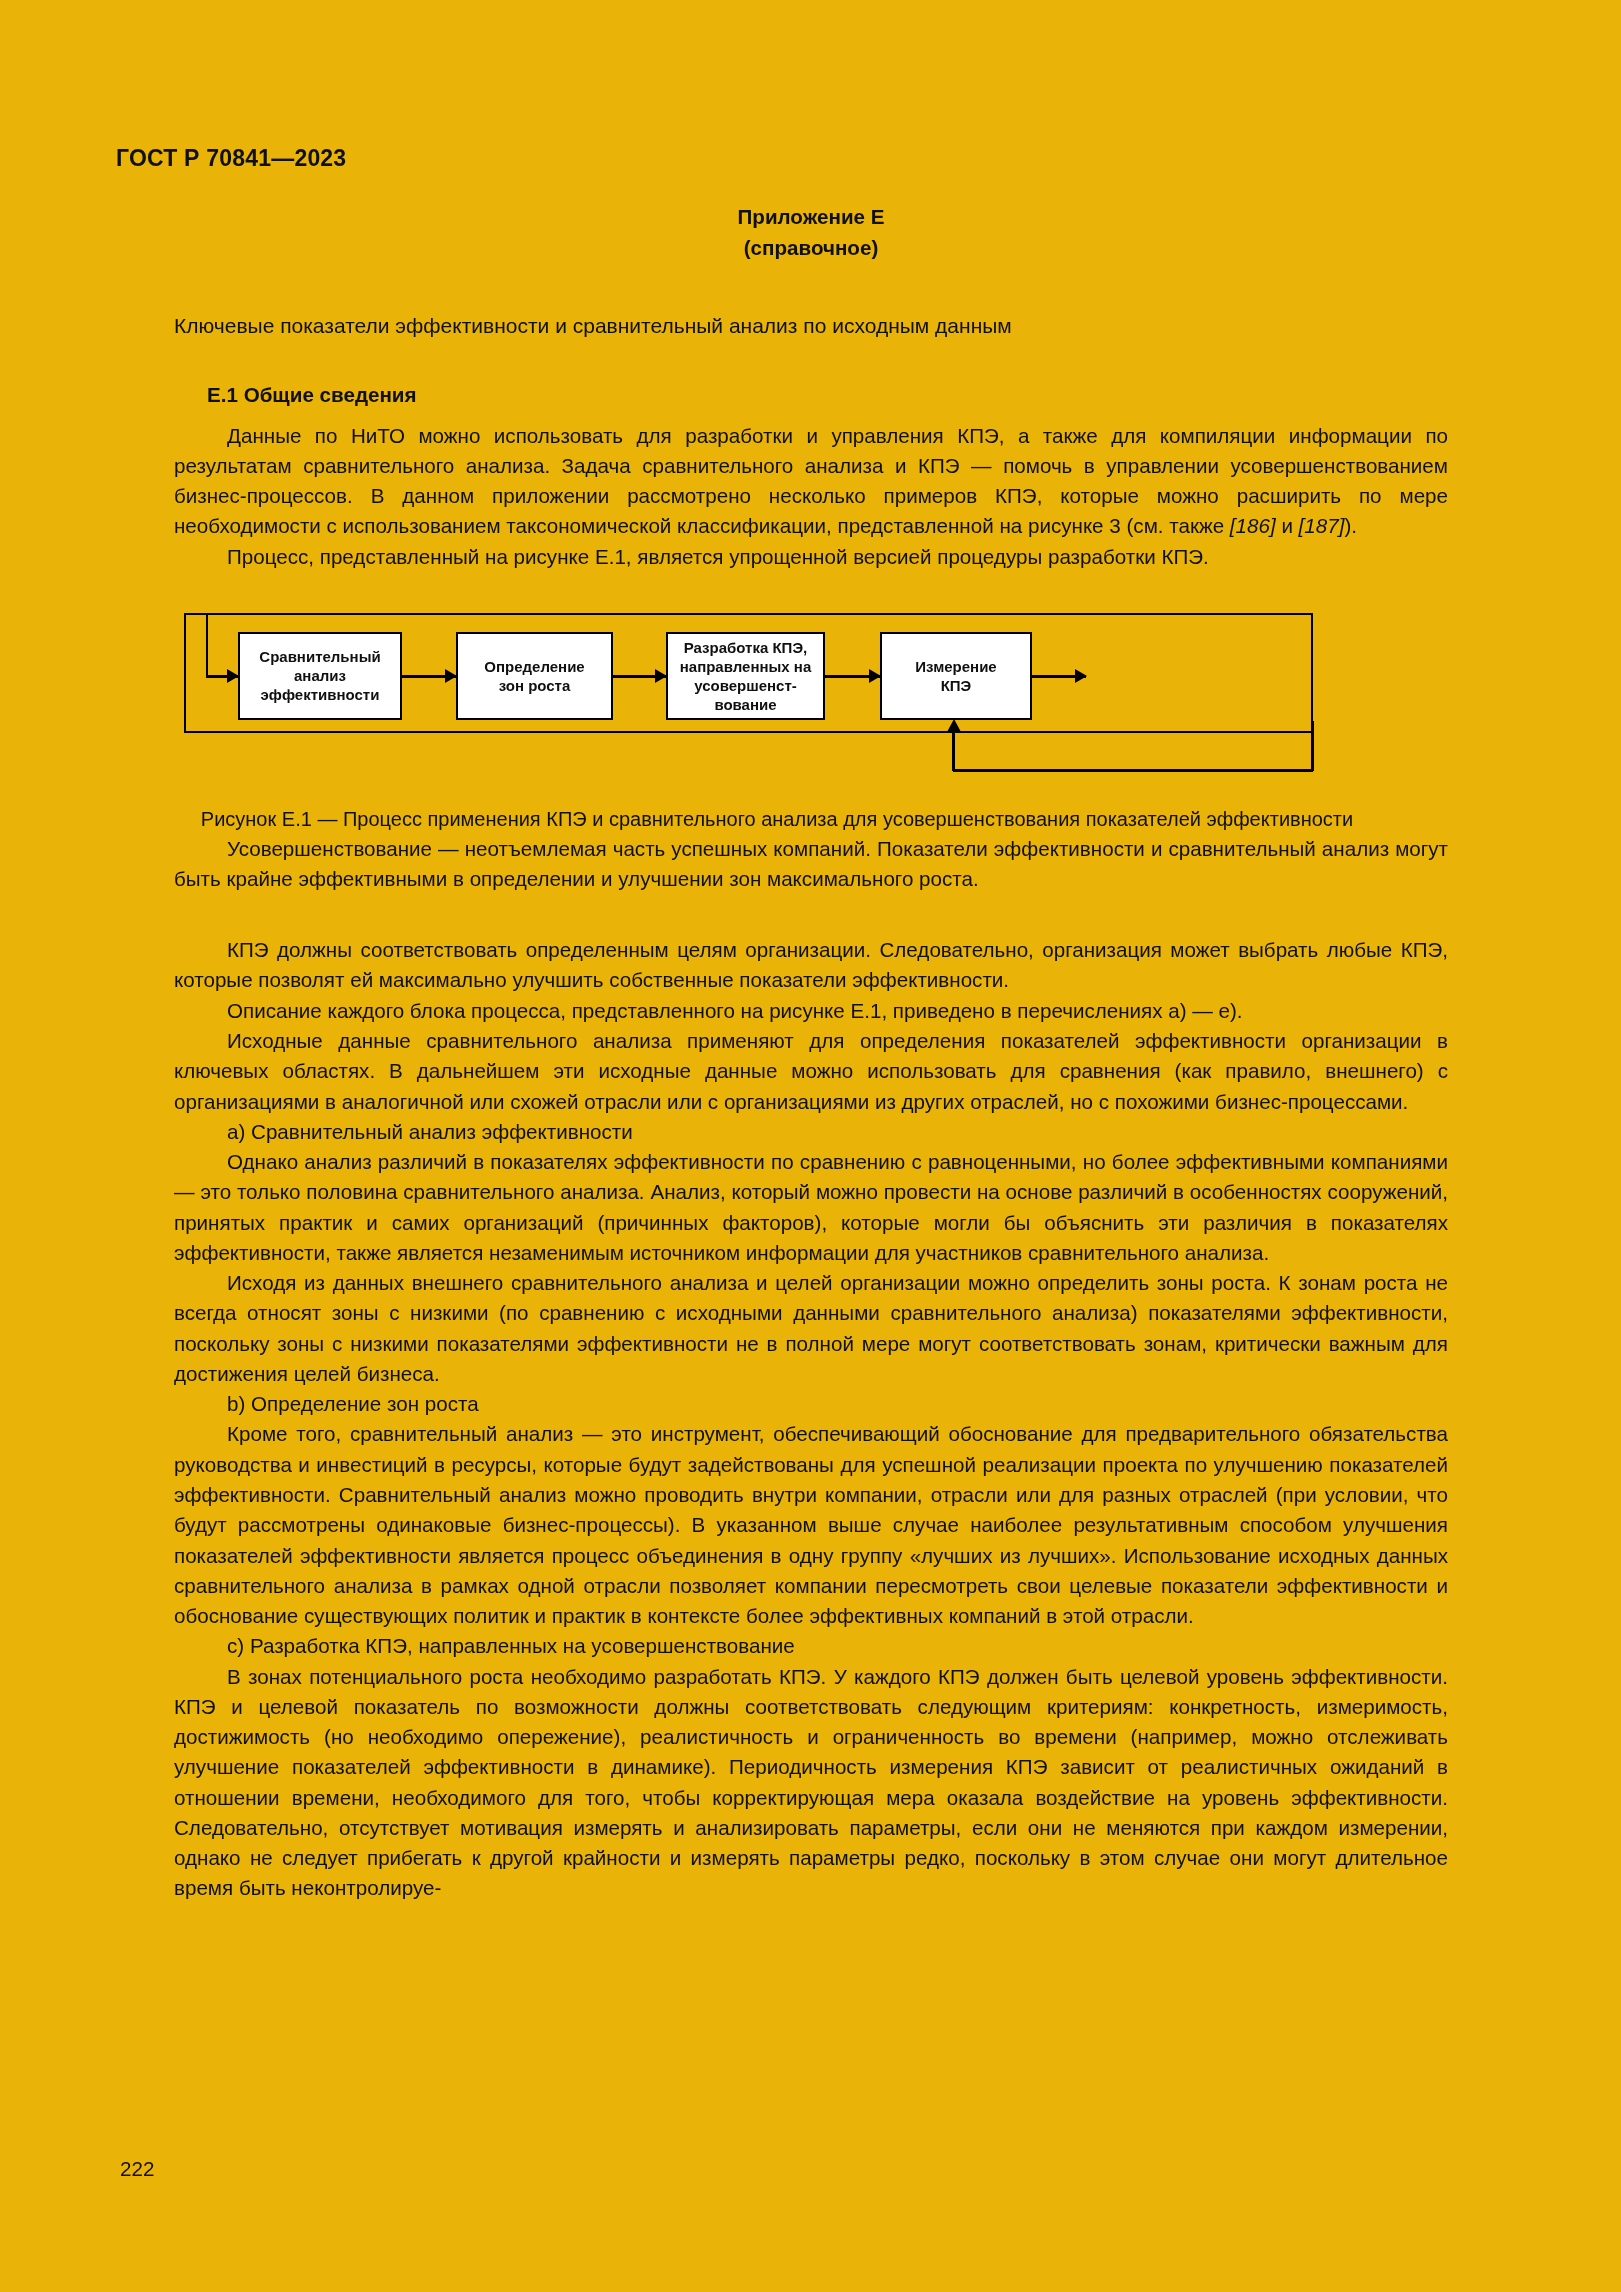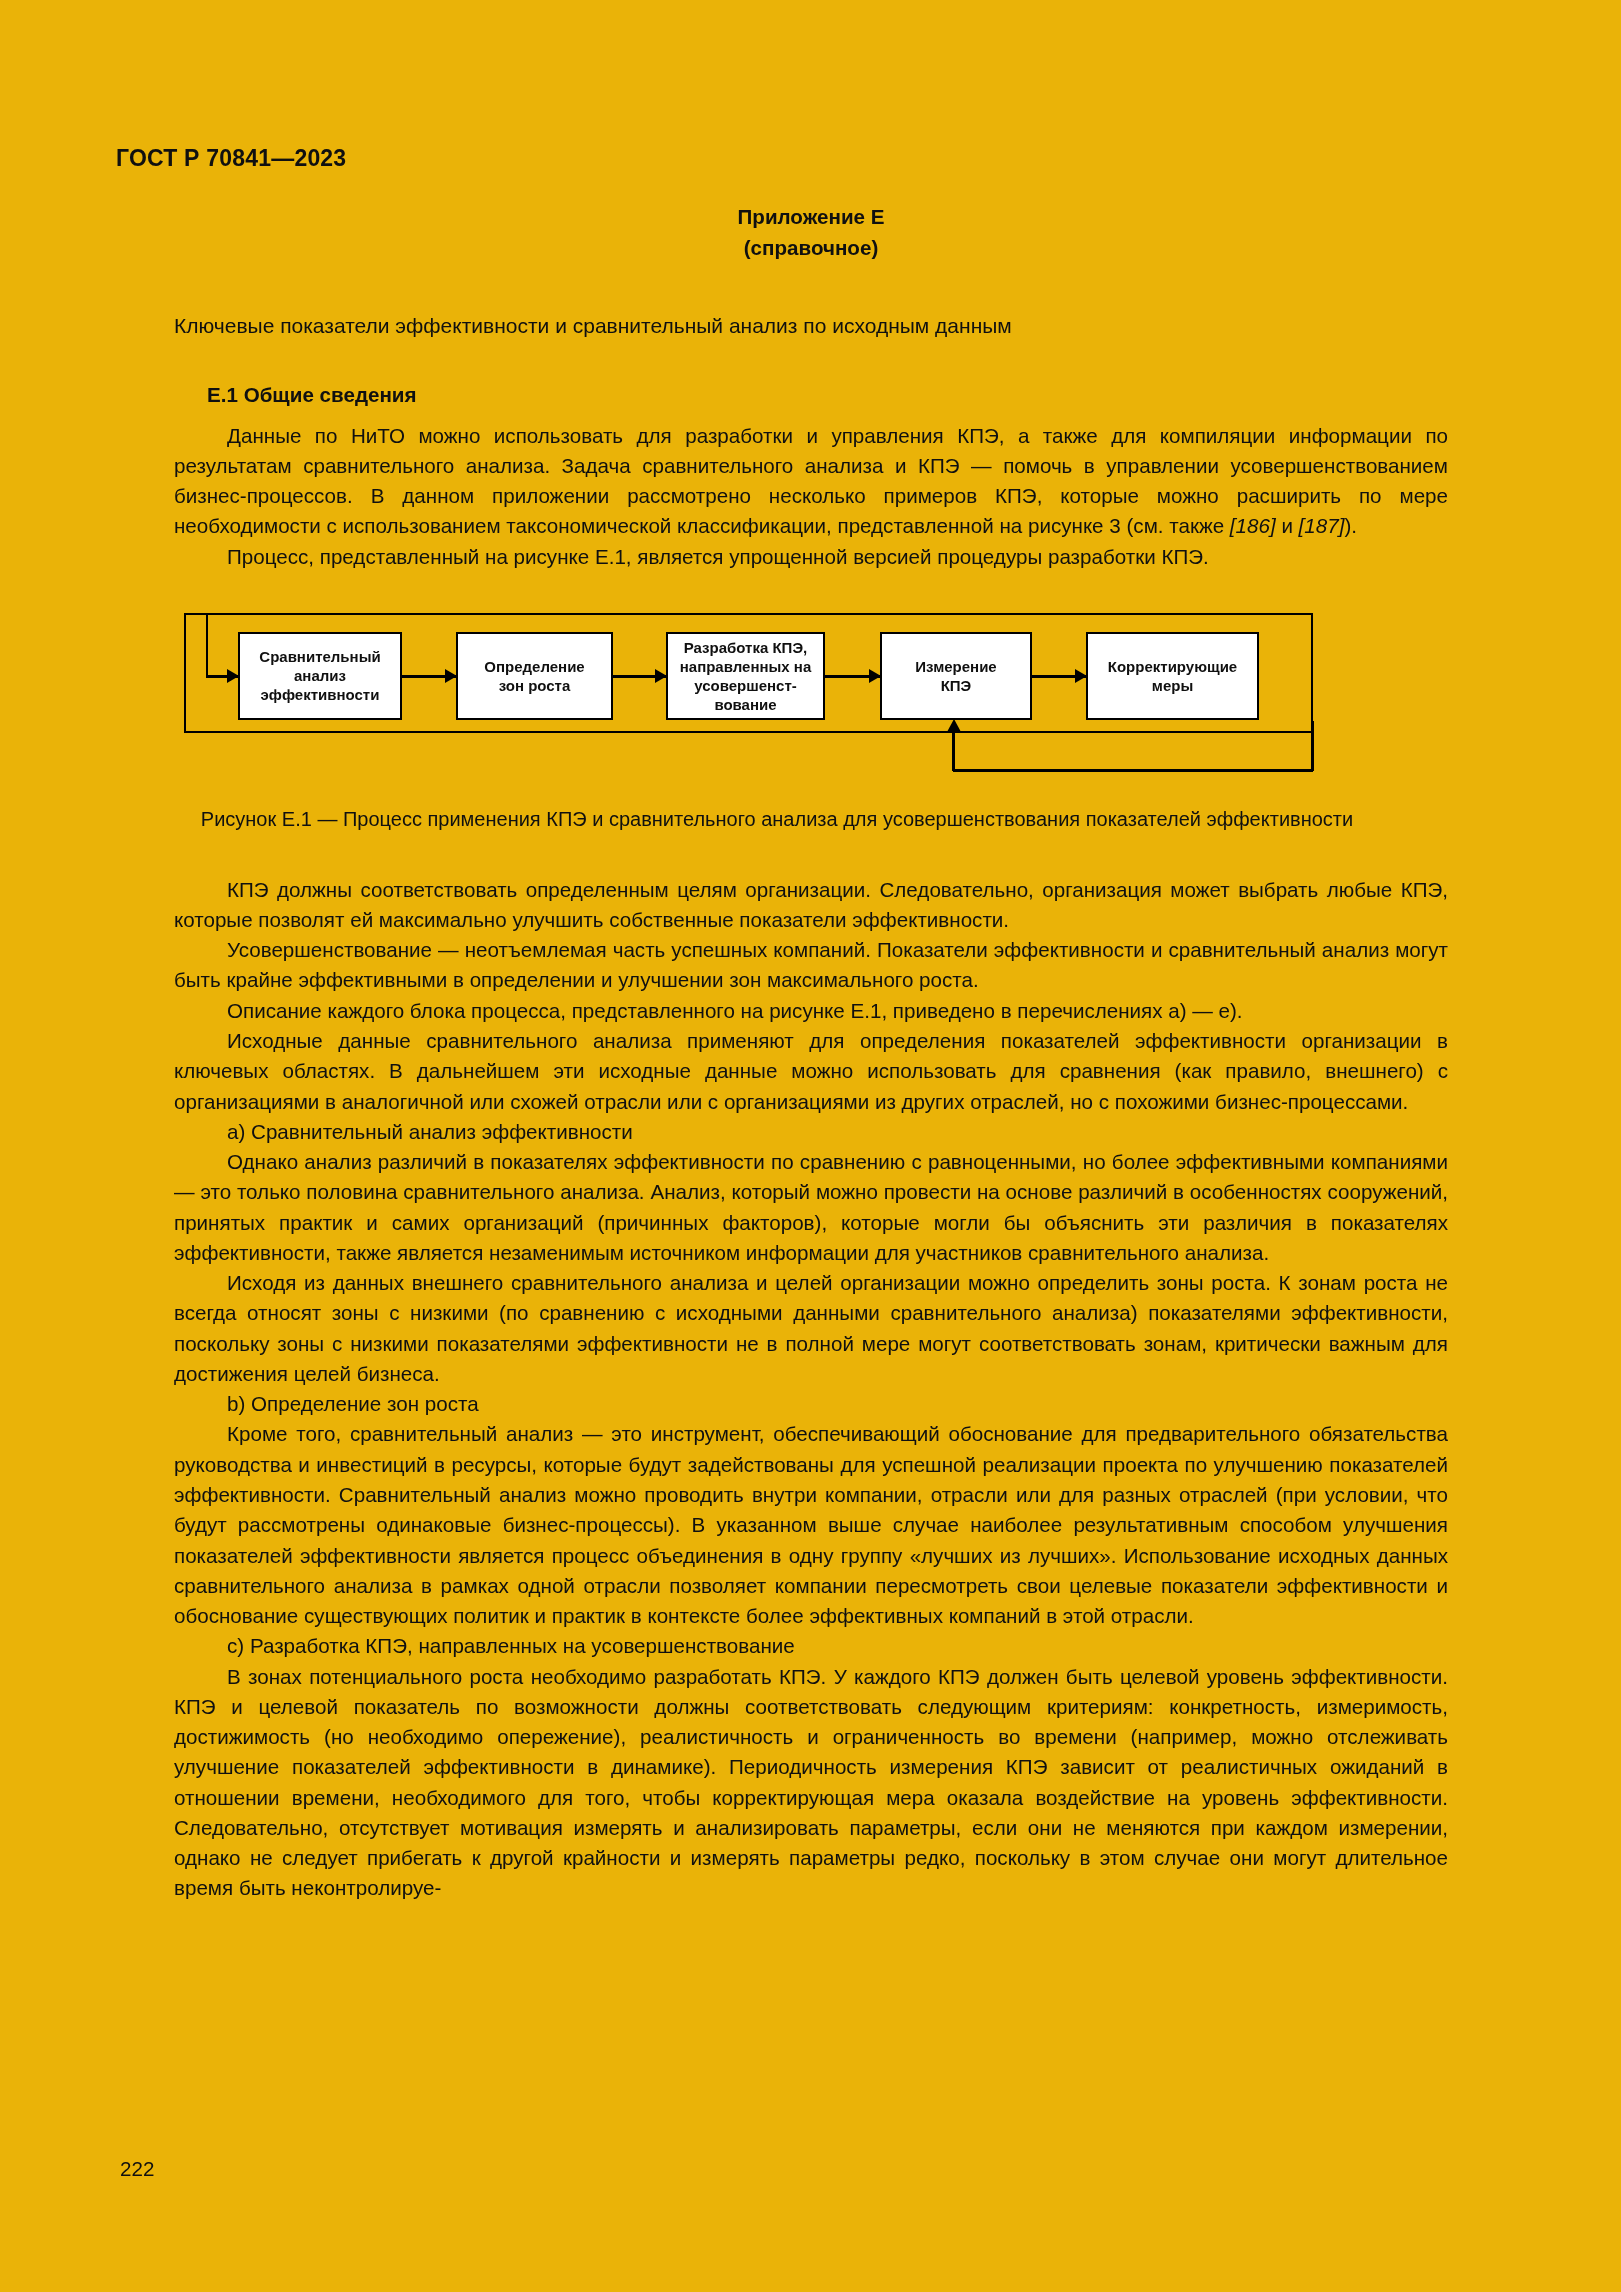--- a/index.html
+++ b/index.html
@@ -271,39 +271,33 @@
 
         <div class="fbox b4">
           <div>
             <span>Измерение</span>
             <span>КПЭ</span>
           </div>
         </div>
 
         <div class="conn c4"></div>
 
-        <div class="fbox b5">
-          <div>
-            <span>Корректирующие</span>
-            <span>меры</span>
-          </div>
-        </div>
 
       </div>
 
       <div class="fb-line-v-right"></div>
       <div class="fb-line-h"></div>
       <div class="fb-line-v-up"></div>
       <div class="fb-arrow-up"></div>
     </div>
 
     <div class="fig-caption">Рисунок Е.1  — Процесс применения КПЭ и сравнительного анализа для усовершенствования показателей эффективности</div>
 
+    <p class="body">Усовершенствование — неотъемлемая часть успешных компаний. Показатели эффективности и сравнительный анализ могут быть крайне эффективными в определении и улучшении зон максимального роста.</p>
     <p class="body" style="margin-top:41px;">КПЭ должны соответствовать определенным целям организации. Следовательно, организация может выбрать любые КПЭ, которые позволят ей максимально улучшить собственные показатели эффективности.</p>
-    <p class="body">Усовершенствование — неотъемлемая часть успешных компаний. Показатели эффективности и сравнительный анализ могут быть крайне эффективными в определении и улучшении зон максимального роста.</p>
     <p class="body">Описание каждого блока процесса, представленного на рисунке Е.1, приведено в перечислениях а) — е).</p>
     <p class="body">Исходные данные сравнительного анализа применяют для определения показателей эффективности организации в ключевых областях. В дальнейшем эти исходные данные можно использовать для сравнения (как правило, внешнего) с организациями в аналогичной или схожей отрасли или с организациями из других отраслей, но с похожими бизнес-процессами.</p>
     <p class="body listitem">a)  Сравнительный анализ эффективности</p>
     <p class="body">Однако анализ различий в показателях эффективности по сравнению с равноценными, но более эффективными компаниями — это только половина сравнительного анализа. Анализ, который можно провести на основе различий в особенностях сооружений, принятых практик и самих организаций (причинных факторов), которые могли бы объяснить эти различия в показателях эффективности, также является незаменимым источником информации для участников сравнительного анализа.</p>
     <p class="body">Исходя из данных внешнего сравнительного анализа и целей организации можно определить зоны роста. К зонам роста не всегда относят зоны с низкими (по сравнению с исходными данными сравнительного анализа) показателями эффективности, поскольку зоны с низкими показателями эффективности не в полной мере могут соответствовать зонам, критически важным для достижения целей бизнеса.</p>
     <p class="body listitem">b)  Определение зон роста</p>
     <p class="body">Кроме того, сравнительный анализ — это инструмент, обеспечивающий обоснование для предварительного обязательства руководства и инвестиций в ресурсы, которые будут задействованы для успешной реализации проекта по улучшению показателей эффективности. Сравнительный анализ можно проводить внутри компании, отрасли или для разных отраслей (при условии, что будут рассмотрены одинаковые бизнес-процессы). В указанном выше случае наиболее результативным способом улучшения показателей эффективности является процесс объединения в одну группу «лучших из лучших». Использование исходных данных сравнительного анализа в рамках одной отрасли позволяет компании пересмотреть свои целевые показатели эффективности и обоснование существующих политик и практик в контексте более эффективных компаний в этой отрасли.</p>
     <p class="body listitem">c)  Разработка КПЭ, направленных на усовершенствование</p>
     <p class="body">В зонах потенциального роста необходимо разработать КПЭ. У каждого КПЭ должен быть целевой уровень эффективности. КПЭ и целевой показатель по возможности должны соответствовать следующим критериям: конкретность, измеримость, достижимость (но необходимо опережение), реалистичность и ограниченность во времени (например, можно отслеживать улучшение показателей эффективности в динамике). Периодичность измерения КПЭ зависит от реалистичных ожиданий в отношении времени, необходимого для того, чтобы корректирующая мера оказала воздействие на уровень эффективности. Следовательно, отсутствует мотивация измерять и анализировать параметры, если они не меняются при каждом измерении, однако не следует прибегать к другой крайности и измерять параметры редко, поскольку в этом случае они могут длительное время быть неконтролируе-</p>
 

